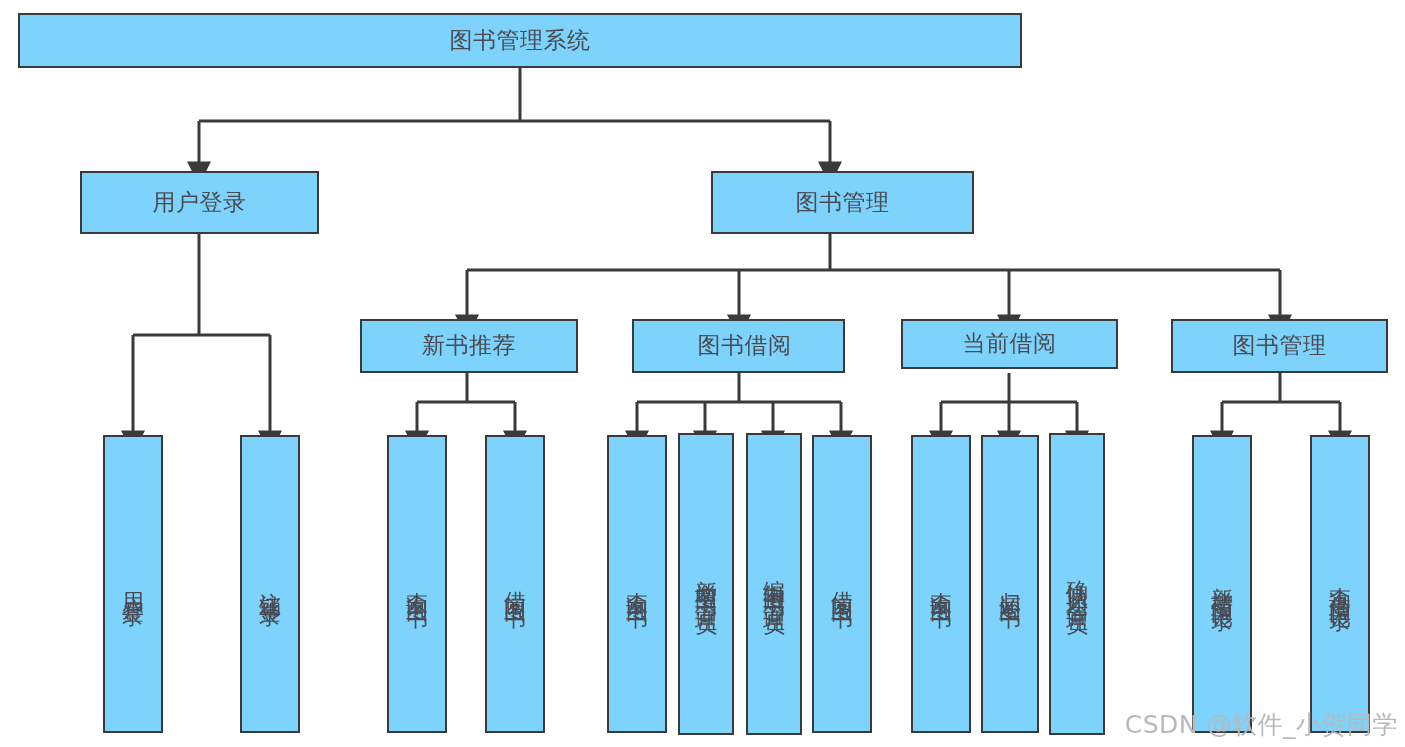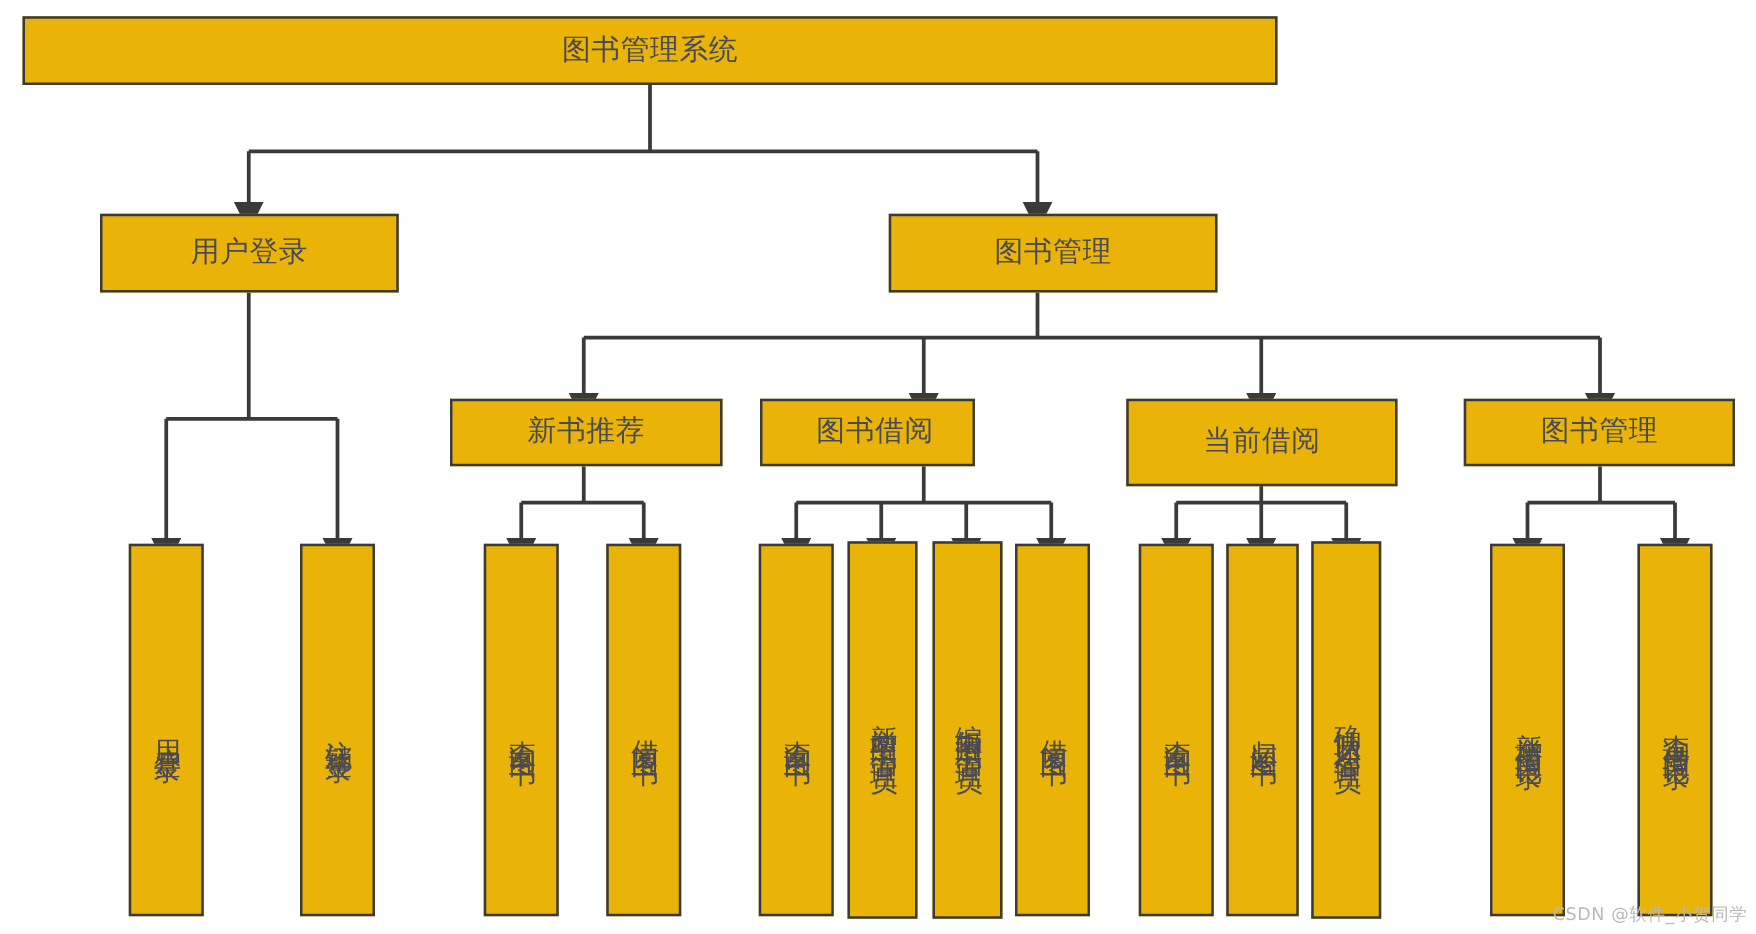--- a/index.html
+++ b/index.html
@@ -20,21 +20,21 @@
   #edges {
     position: absolute;
     left: 0;
     top: 0;
     width: 1405px;
     height: 747px;
   }
   .node {
     position: absolute;
     box-sizing: border-box;
-    background: #eab308;
+    background: #7dd3fc;
     border: 2px solid #3a3a3a;
     display: flex;
     align-items: center;
     justify-content: center;
     color: #4a4a52;
   }
   .node.h {
     font-size: 23px;
     line-height: 1.1;
     letter-spacing: 0.5px;
@@ -51,21 +51,21 @@
     color: #4a4a52;
   }
   .hlabel {
     white-space: nowrap;
     color: #4a4a52;
   }
   #watermark {
     position: absolute;
     right: 7px;
     bottom: 6px;
-    font-size: 14px;
+    font-size: 25px;
     color: #b9b9b9;
     letter-spacing: 0.5px;
     white-space: nowrap;
     font-family: "DejaVu Sans", "Liberation Sans", sans-serif;
   }
 </style>
 </head>
 <body>
 
 <div id="stage">
@@ -129,25 +129,25 @@
   </div>
 
   <div class="node h" style="left:711px; top:171px; width:263px; height:63px;">
     <span class="hlabel">图书管理</span>
   </div>
 
   <div class="node h" style="left:360px; top:319px; width:218px; height:54px;">
     <span class="hlabel">新书推荐</span>
   </div>
 
-  <div class="node h" style="left:608px; top:319px; width:172px; height:54px;padding-left:12px;">
+  <div class="node h" style="left:632px; top:319px; width:213px; height:54px;padding-left:12px;">
     <span class="hlabel">图书借阅</span>
   </div>
 
-  <div class="node h" style="left:901px; top:319px; width:217px; height:70px;">
+  <div class="node h" style="left:901px; top:319px; width:217px; height:50px;">
     <span class="hlabel">当前借阅</span>
   </div>
 
   <div class="node h" style="left:1171px; top:319px; width:217px; height:54px;">
     <span class="hlabel">图书管理</span>
   </div>
 
   <div class="node v" style="left:103px; top:435px; width:60px; height:298px;">
     <span class="vlabel">用户登录</span>
   </div>

